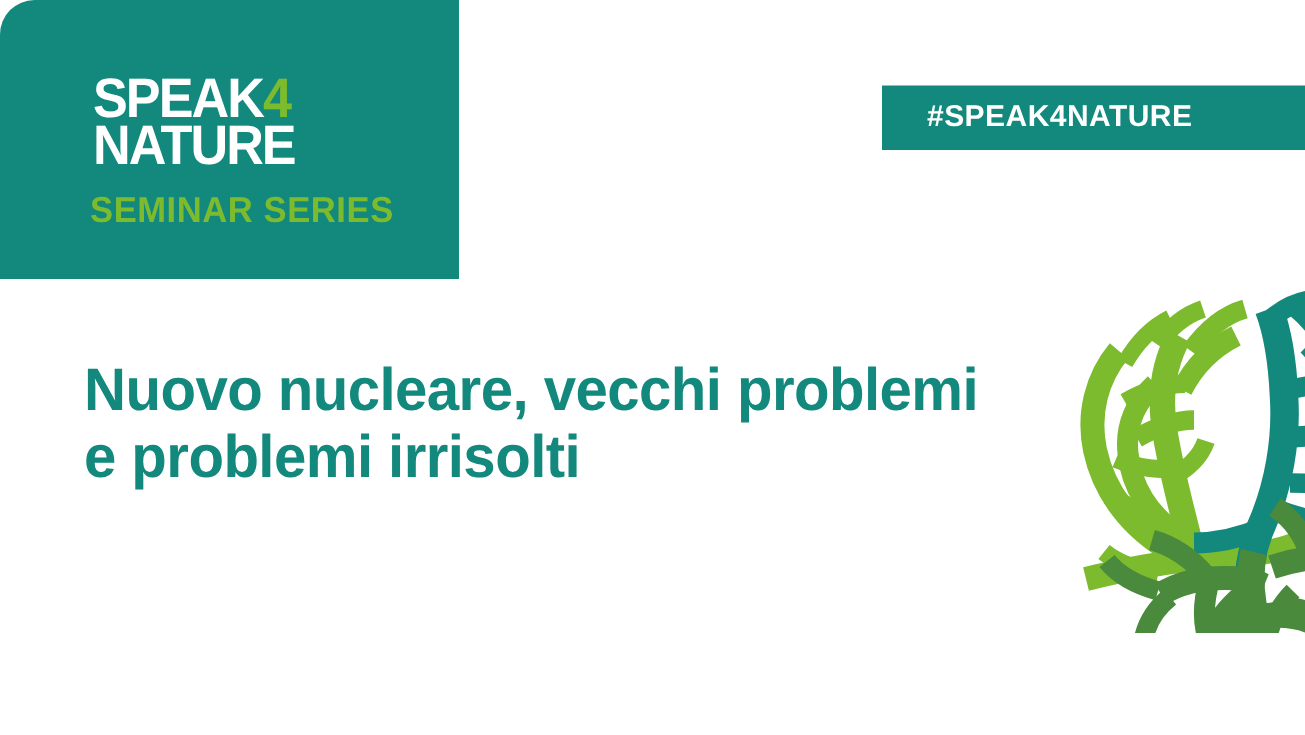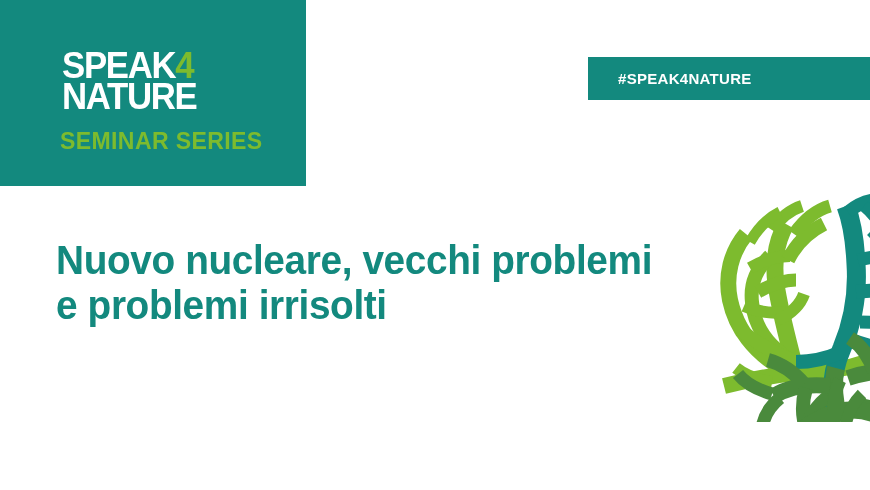--- a/index.html
+++ b/index.html
@@ -13,20 +13,21 @@
     overflow: hidden;
     font-family: "Liberation Sans", sans-serif;
     position: relative;
   }
   #stage {
     position: relative;
     width: 870px;
     height: 490px;
     background: #ffffff;
     overflow: hidden;
+    border-radius: 23px;
   }
 
   
   .brand-panel {
     position: absolute;
     left: 0;
     top: 0;
     width: 306px;
     height: 186px;
     background: #13897E;
@@ -73,21 +74,21 @@
     width: 282px;
     height: 43px;
     background: #13897E;
     display: flex;
     align-items: center;
     justify-content: flex-start;
   }
   .hashtag-text {
     font-family: "Liberation Sans", sans-serif;
     font-weight: bold;
-    font-size: 15px;
+    font-size: 20px;
     letter-spacing: 0.3px;
     color: #ffffff;
     margin-left: 30px;
     white-space: nowrap;
   }
 
   
   .headline {
     position: absolute;
     left: 56px;

